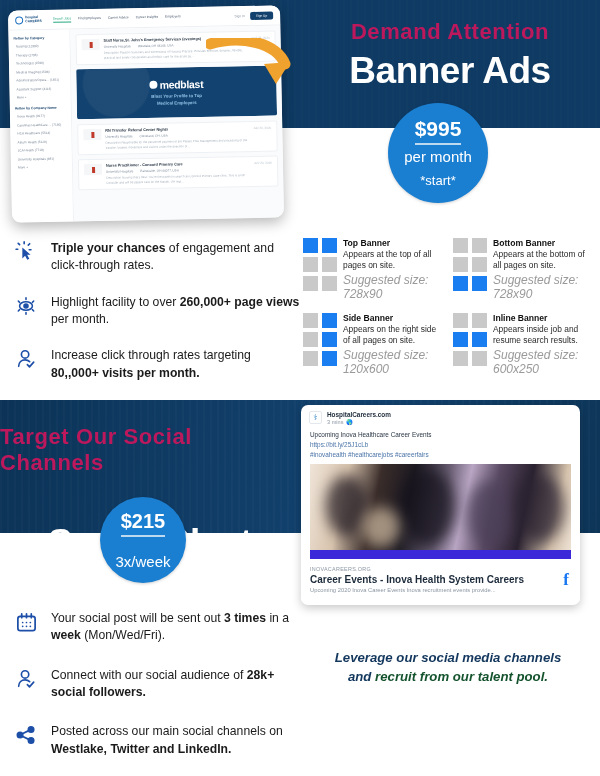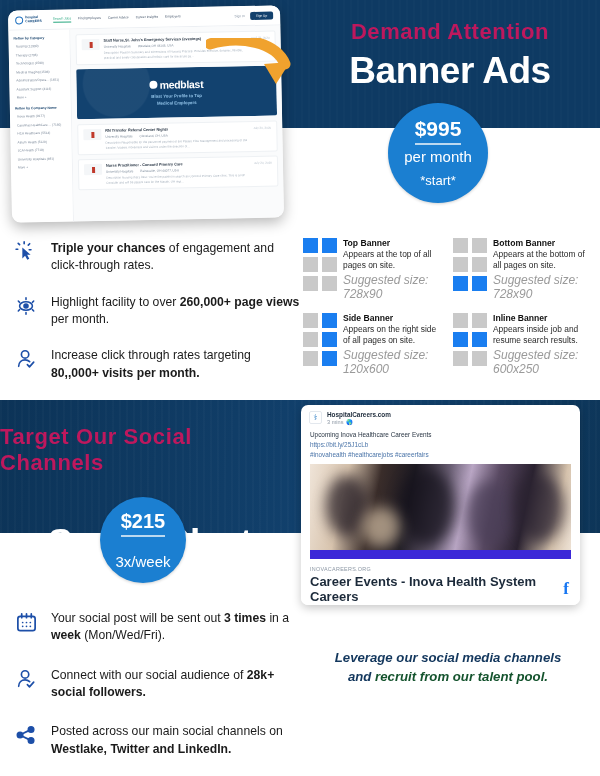--- a/index.html
+++ b/index.html
@@ -154,21 +154,21 @@
   .fb-photo .blob { position:absolute; border-radius:50%; filter:blur(7px); opacity:.75; }
   .fb-photo .b1 { left:6%;  top:12%; width:42px; height:62px; background:#241c24; }
   .fb-photo .b2 { left:34%; top:4%;  width:56px; height:78px; background:#15121c; }
   .fb-photo .b3 { left:60%; top:18%; width:46px; height:66px; background:#4b3f58; }
   .fb-photo .b4 { left:78%; top:10%; width:50px; height:70px; background:#2b2331; }
   .fb-photo .b5 { left:20%; top:46%; width:38px; height:40px; background:#c9b59c; }
   .fb-photo .bar { position:absolute; left:0; right:0; bottom:0; height:9px; background:#3b28d8; }
   .fb-link { padding:7px 9px 8px 9px; display:flex; align-items:center; gap:6px; background:#fff; }
   .fb-link-txt { flex:1; }
   .fb-link-domain { font-size:5.4px; color:#8b96a3; letter-spacing:.3px; }
-  .fb-link-title { font-size:13px; font-weight:bold; color:#1c2a3a; margin-top:2px; }
+  .fb-link-title { font-size:10px; font-weight:bold; color:#1c2a3a; margin-top:2px; }
   .fb-link-desc { font-size:5.8px; color:#8b96a3; margin-top:2px; }
   .fb-f { font-size:17px; font-weight:bold; color:#1877f2; font-family:"Liberation Serif", serif;
           line-height:1; flex:none; padding-right:2px; }
 
   
   #benefits-social { position:absolute; left:14px; top:610px; width:292px; }
   #benefits-social .benefit { margin-bottom:22px; }
 
   #tagline { position:absolute; left:305px; top:648px; width:286px; text-align:center;
              font-size:13.2px; font-weight:bold; font-style:italic; line-height:1.45;

